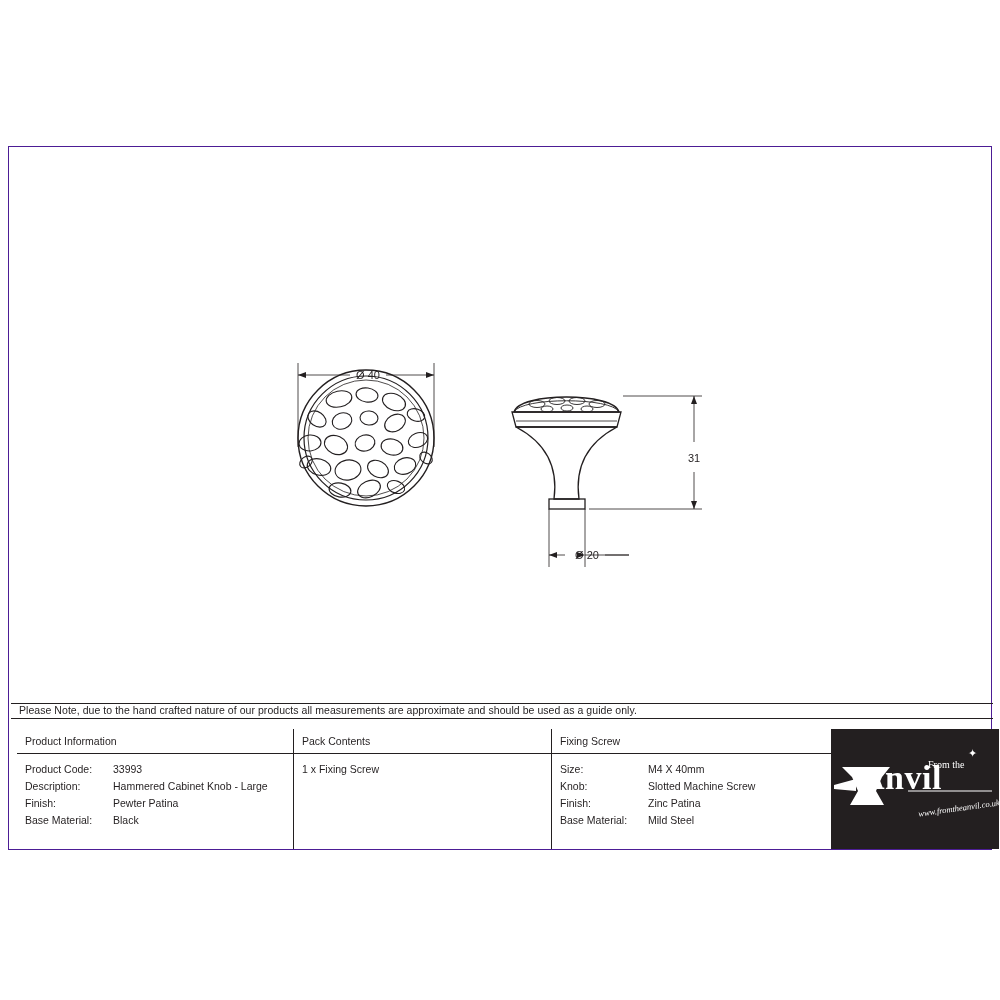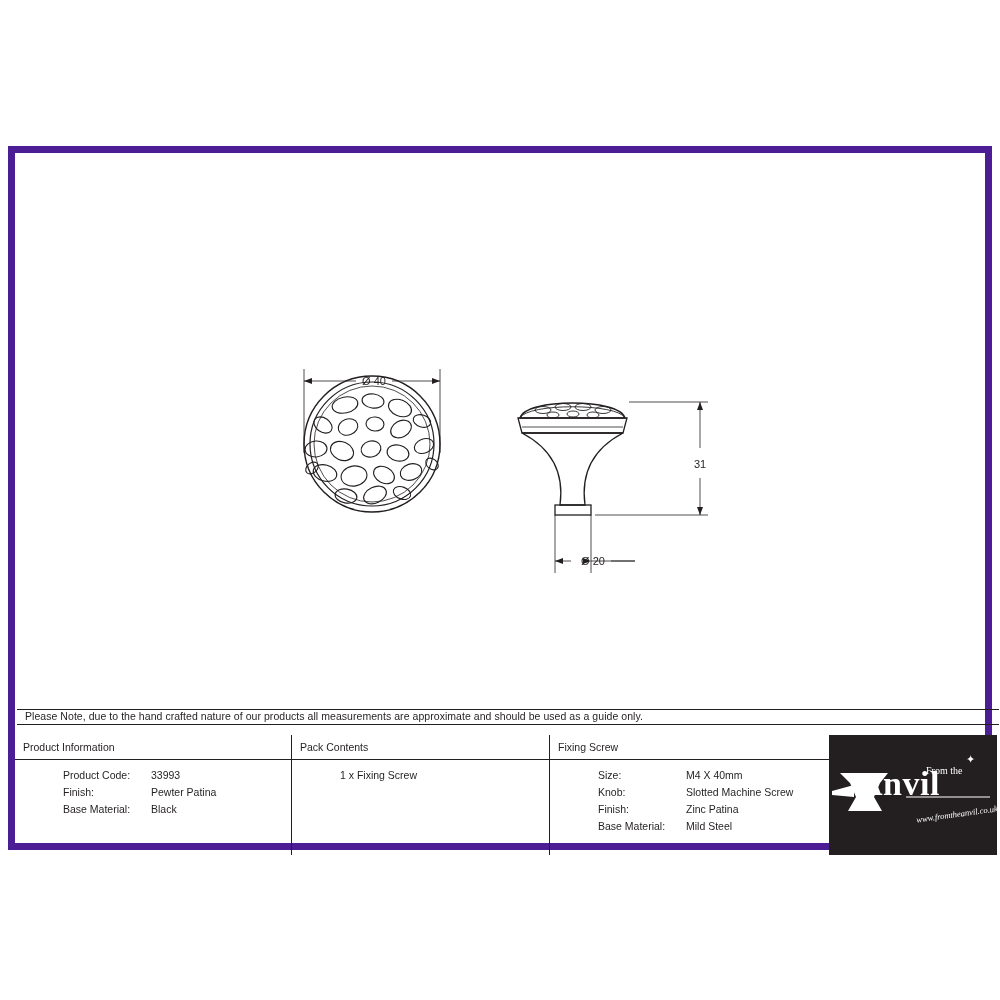--- a/index.html
+++ b/index.html
@@ -14,21 +14,21 @@
     color: #231f20;
     position: relative;
     overflow: hidden;
   }
   .sheet {
     position: absolute;
     left: 8px;
     top: 146px;
     width: 984px;
     height: 704px;
-    border: 7px solid #4c1d95;
+    border: 1px solid #4c1d95;
     box-sizing: border-box;
   }
   
   .drawing {
     position: absolute;
     left: 0;
     top: 0;
     width: 982px;
     height: 556px;
   }
@@ -47,21 +47,21 @@
   }
   .note-text {
     font-size: 10.5px;
     padding-left: 8px;
     letter-spacing: 0.05px;
     color: #231f20;
   }
   
   .info-table {
     position: absolute;
-    left: 0;
+    left: 8px;
     top: 582px;
     width: 982px;
     height: 120px;
     display: flex;
   }
   .col {
     box-sizing: border-box;
     border-right: 1px solid #231f20;
     height: 100%;
     position: relative;
@@ -89,21 +89,20 @@
     position: absolute;
     left: 0;
     top: 32px;
     width: 100%;
   }
   .row {
     display: flex;
     font-size: 10.5px;
     line-height: 17px;
     padding-left: 8px;
-    margin-left: 40px;
   }
   .row .k { width: 88px; flex: 0 0 88px; }
   .row .v { flex: 1 1 auto; }
   .row.single { display: block; }
 
   
   .logo {
     position: absolute;
     left: 0;
     top: 0;
@@ -265,20 +264,24 @@
 
     <div class="col col-a">
       <div class="col-header">Product Information</div>
       <div class="col-rule"></div>
       <div class="rows">
         <div class="row">
           <span class="k">Product Code:</span>
           <span class="v">33993</span>
         </div>
         <div class="row">
+          <span class="k">Description:</span>
+          <span class="v">Hammered Cabinet Knob - Large</span>
+        </div>
+        <div class="row">
           <span class="k">Finish:</span>
           <span class="v">Pewter Patina</span>
         </div>
         <div class="row">
           <span class="k">Base Material:</span>
           <span class="v">Black</span>
         </div>
       </div>
     </div>
 

